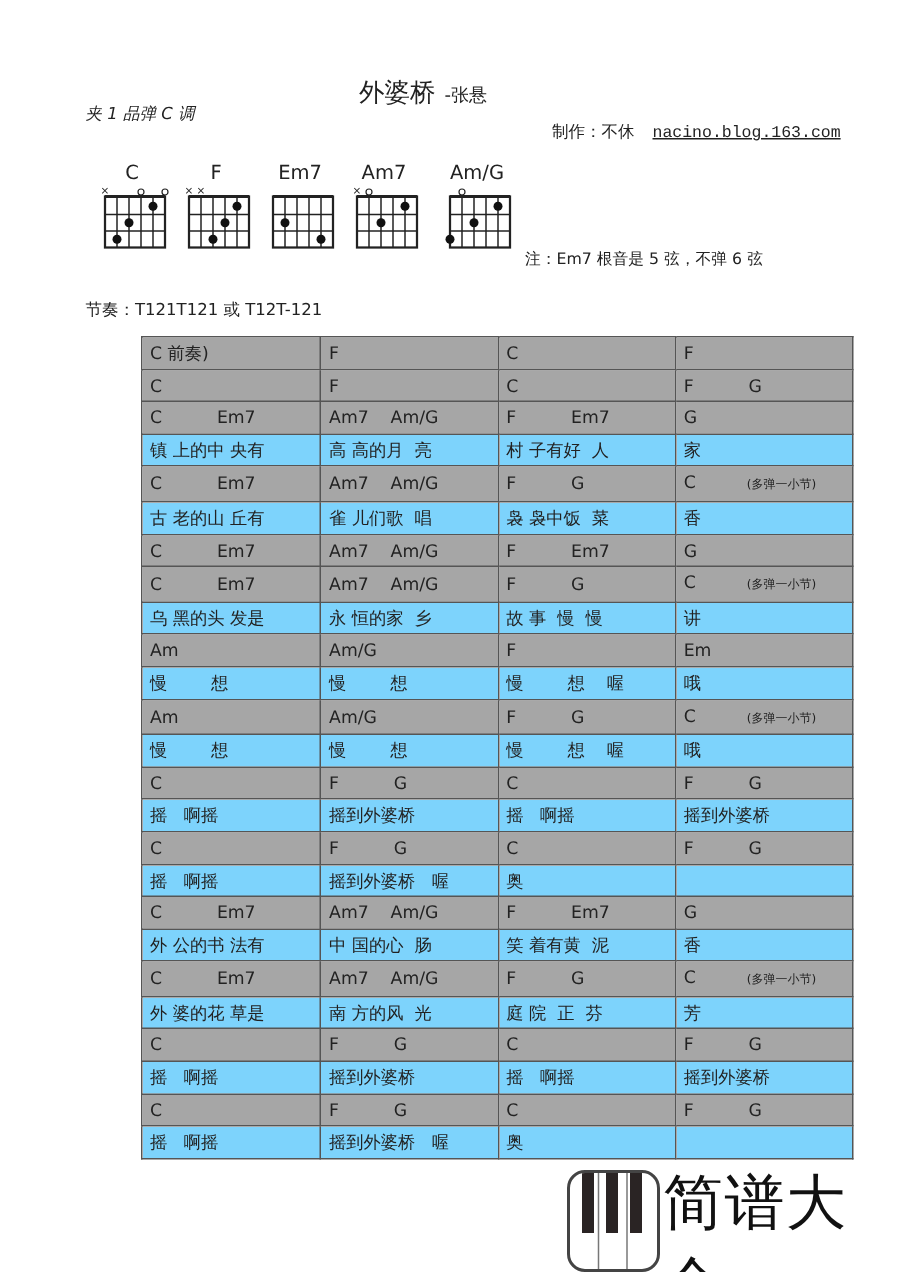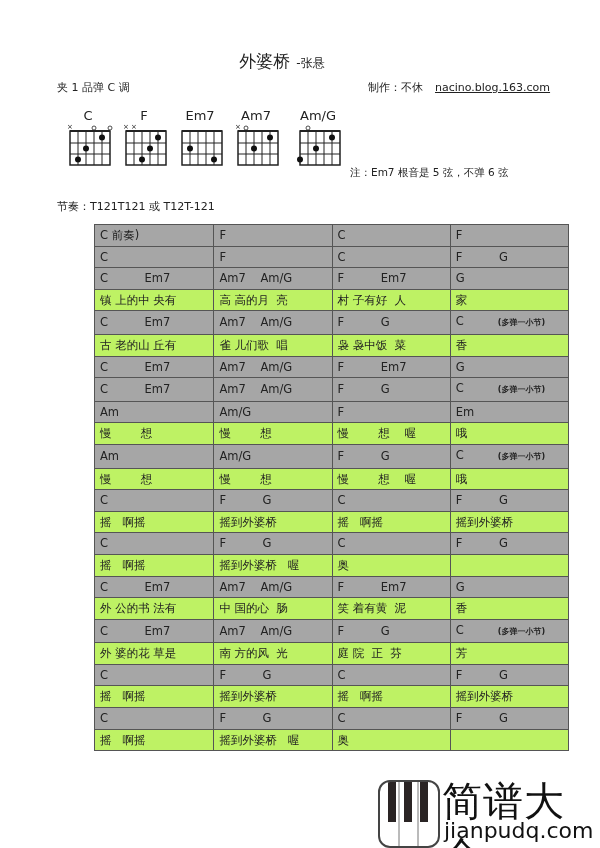--- a/index.html
+++ b/index.html
@@ -1,35 +1,35 @@
 <!DOCTYPE html>
 <html><head>
 <meta charset="utf-8">
 <style>
   html, body { margin:0; padding:0; background:#fff; }
   body { width:600px; height:848px; position:relative; overflow:hidden;
          font-family: "DejaVu Sans", "Liberation Sans", sans-serif; color:#222; }
   .title { position:absolute; left:0; width:564px; top:50px; text-align:center; font-size:17px; }
   .title .artist { font-size:12px; margin-left:6px; }
-  .capo { position:absolute; left:57px; top:80px; font-size:11px; }
-  .credit { position:absolute; left:368px; top:80px; font-size:11px; }
+  .capo { position:absolute; left:57px; top:68px; font-size:11px;font-style:italic; }
+  .credit { position:absolute; left:368px; top:80px; font-size:11px;font-family:Liberation Mono, monospace; }
   .credit .link { margin-left:12px; text-decoration:underline; }
   .chords { position:absolute; left:66px; top:108px; }
   .chord { position:absolute; width:46px; }
   .chord .name { position:absolute; width:60px; text-align:center; font-size:13px; top:0; }
   .chord svg { position:absolute; top:16px; left:0; }
   .note { position:absolute; left:350px; top:166px; font-size:10.5px; }
   .rhythm { position:absolute; left:57px; top:199px; font-size:11px; }
   table.sheet { position:absolute; left:94px; top:224px; border-collapse:collapse;
                 table-layout:fixed; width:475px; }
   table.sheet td { border:1px solid #555; height:20.6px; padding:0 0 0 5px; font-size:11.5px;
                    white-space:pre; overflow:hidden; line-height:20.6px; }
   table.sheet tr.chordrow td { background:#a6a6a6; }
-  table.sheet tr.lyricrow td { background:#bef264; }
-  .small { font-size:8px;font-weight:bold; }
+  table.sheet tr.lyricrow td { background:#7dd3fc; }
+  .small { font-size:8px; }
   .logo { position:absolute; left:378px; top:780px; width:222px; height:68px; }
   .logo .piano { position:absolute; left:0; top:0; width:58px; height:64px; border:2px solid #444;
                  border-radius:12px; background:#fff; overflow:hidden; }
   .logo .bigtext { position:absolute; left:64px; top:-6px; font-size:40px; letter-spacing:1px; color:#111; }
   .logo .url { position:absolute; left:66px; top:38px; font-size:22px; color:#111; }
 </style>
 </head>
 <body>
 
 <div class="title">
@@ -180,20 +180,26 @@
         <td><span>C          Em7</span></td>
         <td><span>Am7    Am/G</span></td>
         <td><span>F          Em7</span></td>
         <td><span>G</span></td>
       </tr>
       <tr class="chordrow">
         <td><span>C          Em7</span></td>
         <td><span>Am7    Am/G</span></td>
         <td><span>F          G</span></td>
         <td><span>C</span><span class="small" style="margin-left: 34px;">(多弹一小节)</span></td>
+      </tr>
+      <tr class="lyricrow">
+        <td><span>乌 黑的头 发是</span></td>
+        <td><span>永 恒的家  乡</span></td>
+        <td><span>故 事  慢  慢</span></td>
+        <td><span>讲</span></td>
       </tr>
       <tr class="chordrow">
         <td><span>Am</span></td>
         <td><span>Am/G</span></td>
         <td><span>F</span></td>
         <td><span>Em</span></td>
       </tr>
       <tr class="lyricrow">
         <td><span>慢        想</span></td>
         <td><span>慢        想</span></td>
@@ -291,14 +297,13 @@
   <div class="piano">
     <svg width="58" height="64" viewBox="0 0 58 64">
       <line x1="19" y1="0" x2="19" y2="64" stroke="#777" stroke-width="1"></line>
       <line x1="38" y1="0" x2="38" y2="64" stroke="#777" stroke-width="1"></line>
       <rect x="8" y="0" width="8" height="40" fill="#2a2424"></rect>
       <rect x="24" y="0" width="8" height="40" fill="#2a2424"></rect>
       <rect x="40" y="0" width="8" height="40" fill="#2a2424"></rect>
     </svg>
   </div>
   <div class="bigtext">简谱大全</div>
-  <div class="url">jianpudq.com</div>
 </div>
 
 </body></html>

